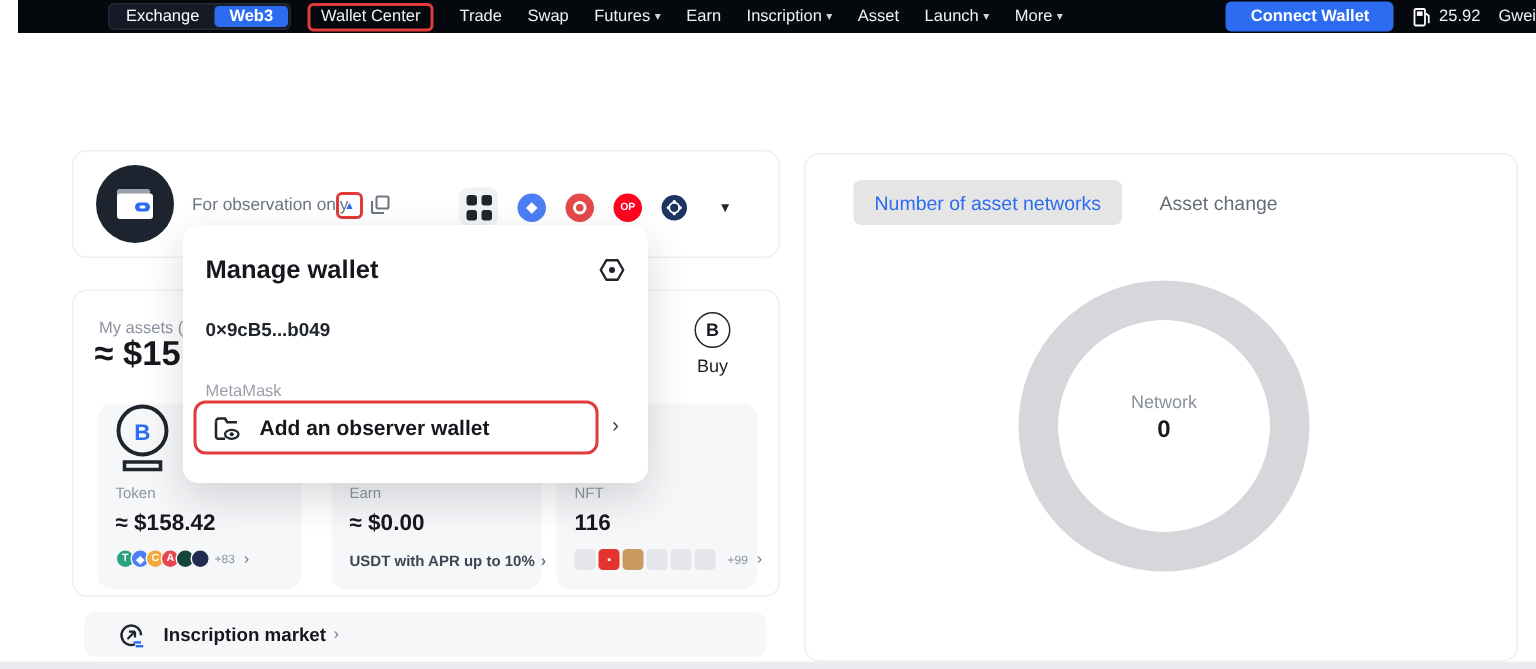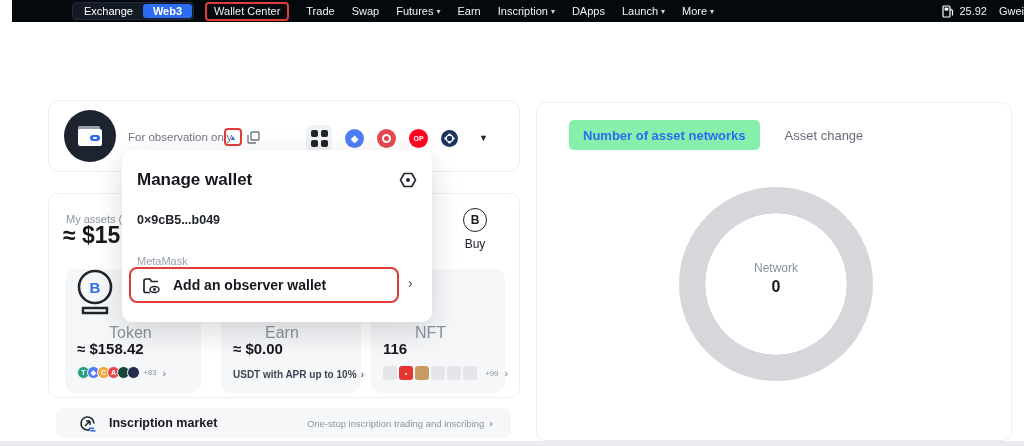--- a/index.html
+++ b/index.html
@@ -56,21 +56,21 @@
   .bigval{position:absolute;left:14px;top:28px;font-size:23px;font-weight:bold;color:#16181d;}
   .buy{position:absolute;left:403px;top:14px;width:46px;text-align:center;cursor:pointer;}
   .buy .bc{width:24px;height:24px;border:1.7px solid #20242b;border-radius:50%;margin:0 auto;
            display:flex;align-items:center;justify-content:center;font-weight:bold;font-size:12px;}
   .buy .bl{font-size:12px;margin-top:5px;color:#20242b;}
   .subcards{position:absolute;left:0;top:75px;width:472px;height:124px;}
   .subcard{position:absolute;top:0;height:124px;background:#f6f7f9;border-radius:10px;padding:10px 12px;}
   .sc-token{left:16px;width:136px;}
   .sc-earn{left:172px;width:140px;}
   .sc-nft{left:322px;width:134px;}
-  .sc-label{position:absolute;top:55px;left:12px;font-size:16px;color:#8c93a0;margin-left:32px;}
+  .sc-label{position:absolute;top:55px;left:12px;font-size:10px;color:#8c93a0;}
   .sc-value{position:absolute;top:71px;left:12px;font-size:15px;font-weight:bold;color:#16181d;text-align:center;}
   .sc-row{position:absolute;top:97px;left:12px;display:flex;align-items:center;}
   .tok-i{width:13px;height:13px;border-radius:50%;border:1px solid #f6f7f9;margin-right:-3px;
          display:flex;align-items:center;justify-content:center;color:#fff;font-size:7px;font-weight:bold;}
   .more-txt{font-size:8px;color:#8c93a0;margin-left:6px;}
   .sc-chev{font-size:11px;color:#6f7683;margin-left:6px;}
   .cta{position:absolute;top:99px;left:12px;font-size:10px;font-weight:bold;color:#3e4554;white-space:nowrap;}
   .cta .sc-chev{margin-left:4px;}
   .nft-i{width:14px;height:14px;border-radius:3px;margin-right:2px;display:flex;align-items:center;
          justify-content:center;font-size:7px;color:#fff;}
@@ -82,21 +82,21 @@
   .insbar .ic{margin-left:22px;display:inline-flex;}
   .ins-title{margin-left:12px;font-size:12.5px;font-weight:bold;color:#16181d;text-align:center;}
   .ins-sub{margin-left:auto;font-size:9.5px;color:#8c93a0;}
   .insbar .sc-chev{margin-left:5px;margin-right:18px;}
 
   
   .right-card{left:536px;top:102px;width:476px;height:339px;}
   .tabs{position:absolute;left:32px;top:17px;display:flex;align-items:center;}
   .tab{height:30px;display:flex;align-items:center;padding:0 14px;font-size:13px;border-radius:5px;
        cursor:pointer;color:#666d79;}
-  .tab.active{background:#86efac;color:#2b6cf0;font-weight:bold;}
+  .tab.active{background:#e5e5e5;color:#2b6cf0;font-weight:normal;}
   .tab+.tab{margin-left:11px;}
   .donut{position:absolute;left:142px;top:84px;width:194px;height:194px;border-radius:50%;
          background:radial-gradient(closest-side,#ffffff 0 72.5%,#d5d7da 73% 100%);}
   .donut-center{position:absolute;left:142px;top:158px;width:194px;text-align:center;}
   .dc-label{font-size:12px;color:#8b929e;}
   .dc-value{font-size:16px;font-weight:bold;color:#16181d;margin-top:3px;}
 
   
   .dropdown{position:absolute;left:122px;top:150px;width:310px;height:172px;background:#fff;
             border-radius:10px;box-shadow:0 10px 28px rgba(20,24,32,.16);z-index:20;}
@@ -121,24 +121,25 @@
     <div class="seg">
       <span class="seg-ex">Exchange</span>
       <span class="seg-web3">Web3</span>
     </div>
     <span class="nav-item wallet-center">Wallet Center</span>
     <span class="nav-item">Trade</span>
     <span class="nav-item">Swap</span>
     <span class="nav-item"><span>Futures</span><span class="caret">▾</span></span>
     <span class="nav-item">Earn</span>
     <span class="nav-item"><span>Inscription</span><span class="caret">▾</span></span>
-    <span class="nav-item">DApps</span>
+    <span class="nav-item">Asset</span>
     <span class="nav-item"><span>Launch</span><span class="caret">▾</span></span>
     <span class="nav-item"><span>More</span><span class="caret">▾</span></span>
     <div class="nav-right">
+      <button class="connect">Connect Wallet</button>
       <span class="gas-icon">
         <svg width="12" height="13" viewBox="0 0 12 13">
             <rect x="1" y="1" width="7" height="11" rx="1" fill="none" stroke="#fff" stroke-width="1.2"></rect>
             <rect x="2.6" y="2.6" width="3.8" height="3" fill="#fff"></rect>
             <path d="M8.5 4 L10.5 5.5 V10.5" fill="none" stroke="#fff" stroke-width="1.2"></path>
           </svg>
       </span>
       <span class="gas-val">25.92</span>
       <span class="gas-unit">Gwei</span>
       <span class="caret">▾</span>
@@ -245,21 +246,20 @@
   <div class="insbar">
     <span class="ic">
       <svg width="19" height="19" viewBox="0 0 19 19">
         <path d="M16 9.5 a6.5 6.5 0 1 0 -4 6" fill="none" stroke="#20242b" stroke-width="1.6"></path>
         <path d="M7 12 L12 7 M12 7 h-4 M12 7 v4" fill="none" stroke="#20242b" stroke-width="1.5"></path>
         <rect x="11" y="13.5" width="5" height="1.6" fill="#2b6cf0"></rect>
         <rect x="12.5" y="16" width="5" height="1.6" fill="#2b6cf0"></rect>
       </svg>
     </span>
     <span class="ins-title">Inscription market</span>
-    <span class="ins-sub">One-stop inscription trading and inscribing</span>
     <span class="sc-chev">›</span>
   </div>
 
   <div class="card right-card">
     <div class="tabs">
       <span class="tab active">Number of asset networks</span>
       <span class="tab">Asset change</span>
     </div>
     <div class="donut"></div>
     <div class="donut-center">

